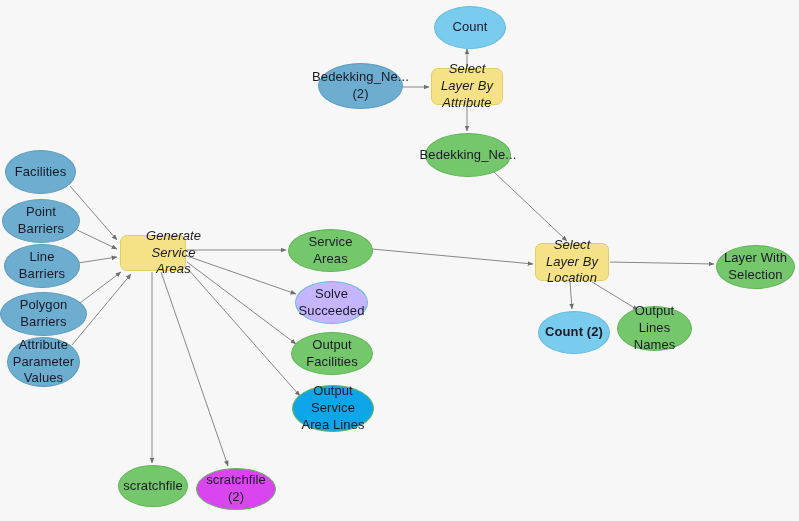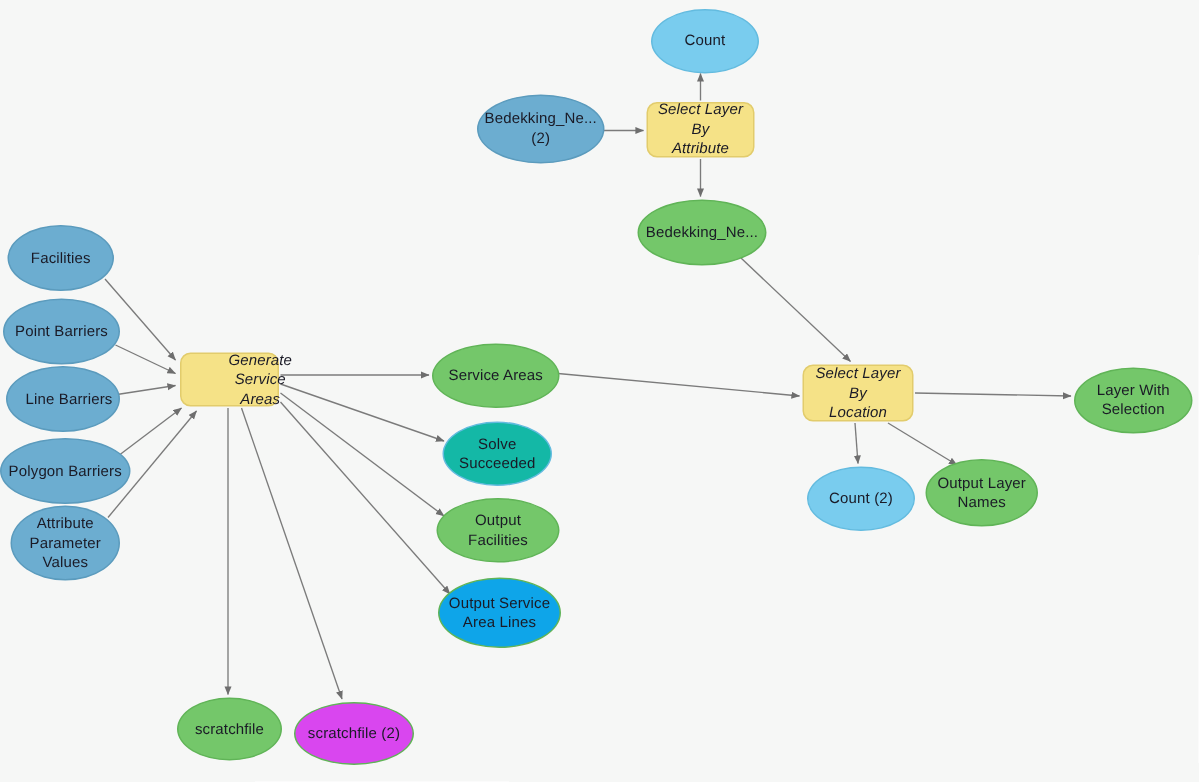--- a/index.html
+++ b/index.html
@@ -23,21 +23,21 @@
     height: 521px;
     pointer-events: none;
   }
   .node {
     position: absolute;
     box-sizing: border-box;
     display: flex;
     align-items: center;
     justify-content: center;
     text-align: center;
-    font-size: 10px;
+    font-size: 13px;
     line-height: 1.30;
     color: #1a1a26;
     letter-spacing: 0.1px;
     -webkit-font-smoothing: antialiased;
   }
   .node.variable {
     border-radius: 50%;
   }
   .node.tool {
     border-radius: 7px;
@@ -101,21 +101,21 @@
 Parameter
 Values</span>
       </div>
       <div class="node tool" style="left: 120px; top: 235px; width: 66px; height: 36px; background: rgb(245, 226, 135); border: 1px solid rgb(226, 204, 108); padding-left: 41px;">
         <span class="node-label">Generate
 Service Areas</span>
       </div>
       <div class="node variable" style="left: 288px; top: 229px; width: 85px; height: 43px; background: rgb(116, 199, 106); border: 1px solid rgb(96, 180, 87);">
         <span class="node-label">Service Areas</span>
       </div>
-      <div class="node variable" style="left: 295px; top: 281px; width: 73px; height: 43px; background: #14b8a6; border: 1px solid rgb(99, 187, 223);">
+      <div class="node variable" style="left: 295px; top: 281px; width: 73px; height: 43px; background: #c4b5fd; border: 1px solid rgb(99, 187, 223);">
         <span class="node-label">Solve
 Succeeded</span>
       </div>
       <div class="node variable" style="left: 291px; top: 332px; width: 82px; height: 43px; background: rgb(116, 199, 106); border: 1px solid rgb(96, 180, 87);">
         <span class="node-label">Output Facilities</span>
       </div>
       <div class="node variable" style="left: 292px; top: 385px; width: 82px; height: 47px; background: #0ea5e9; border: 1px solid rgb(96, 180, 87);">
         <span class="node-label">Output Service
 Area Lines</span>
       </div>
@@ -140,22 +140,22 @@
         <span class="node-label">Bedekking_Ne...</span>
       </div>
       <div class="node tool" style="left: 535px; top: 243px; width: 74px; height: 38px; background: rgb(245, 226, 135); border: 1px solid rgb(226, 204, 108);">
         <span class="node-label">Select Layer By
 Location</span>
       </div>
       <div class="node variable" style="left: 716px; top: 245px; width: 79px; height: 44px; background: rgb(116, 199, 106); border: 1px solid rgb(96, 180, 87);">
         <span class="node-label">Layer With
 Selection</span>
       </div>
-      <div class="node variable" style="left: 538px; top: 311px; width: 72px; height: 43px; background: rgb(121, 204, 238); border: 1px solid rgb(99, 187, 223);">
+      <div class="node variable" style="left: 538px; top: 311px; width: 72px; height: 43px; background: rgb(121, 204, 238); border: 1px solid rgb(99, 187, 223); font-weight: bold;">
         <span class="node-label">Count (2)</span>
       </div>
       <div class="node variable" style="left: 617px; top: 306px; width: 75px; height: 45px; background: rgb(116, 199, 106); border: 1px solid rgb(96, 180, 87);">
-        <span class="node-label">Output Layer
+        <span class="node-label">Output Lines
 Names</span>
       </div>
     </div>
 
 </div>
 
 </body></html>

